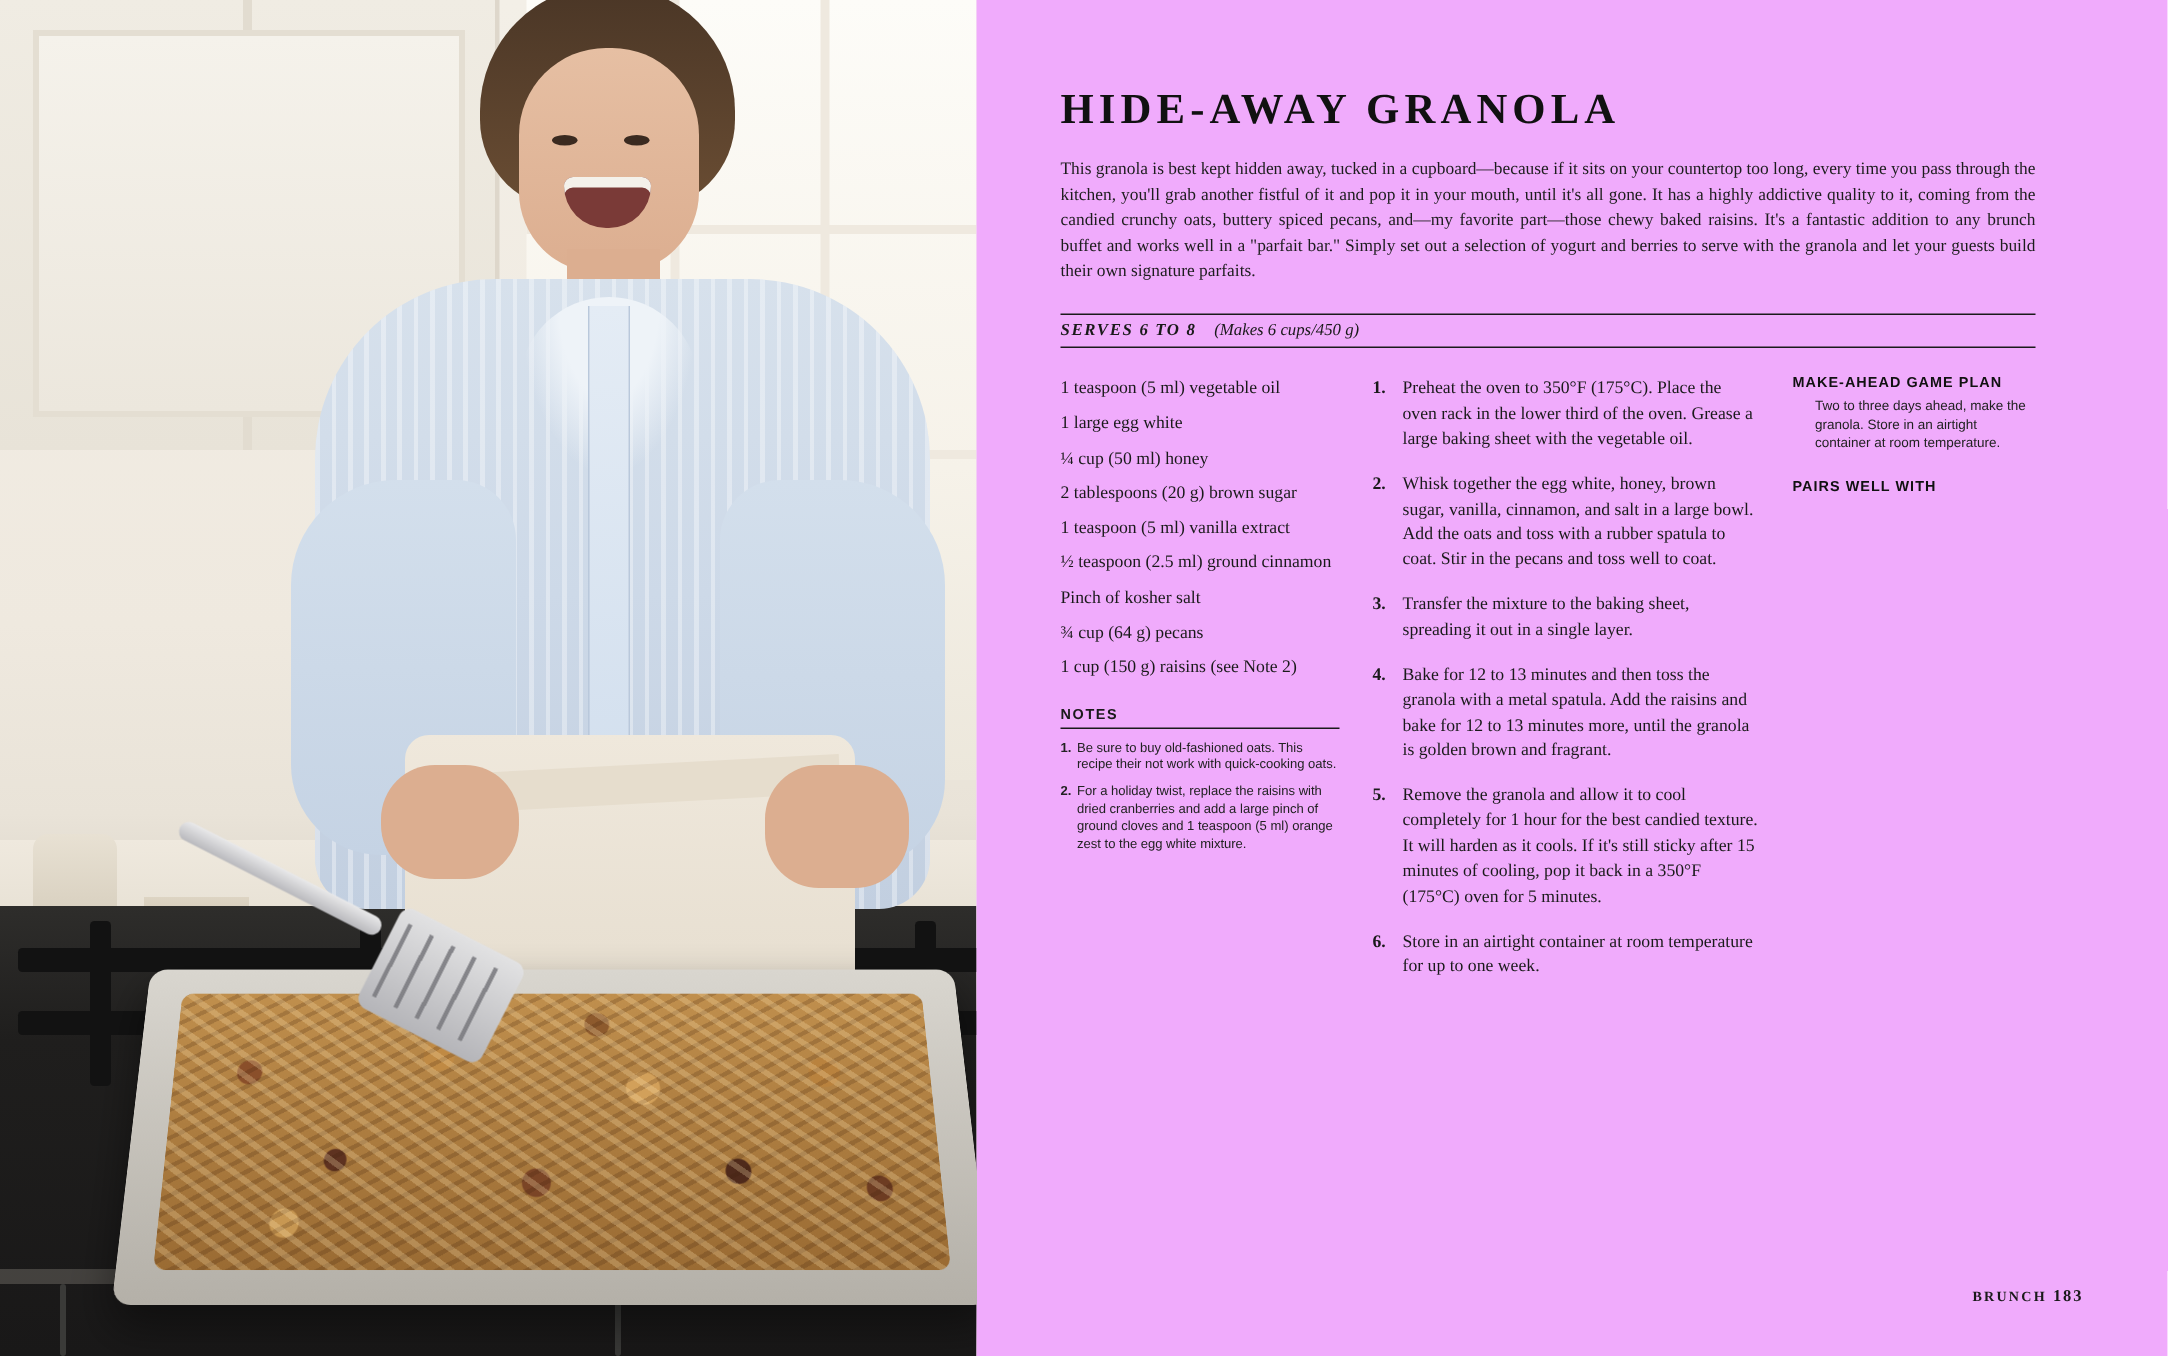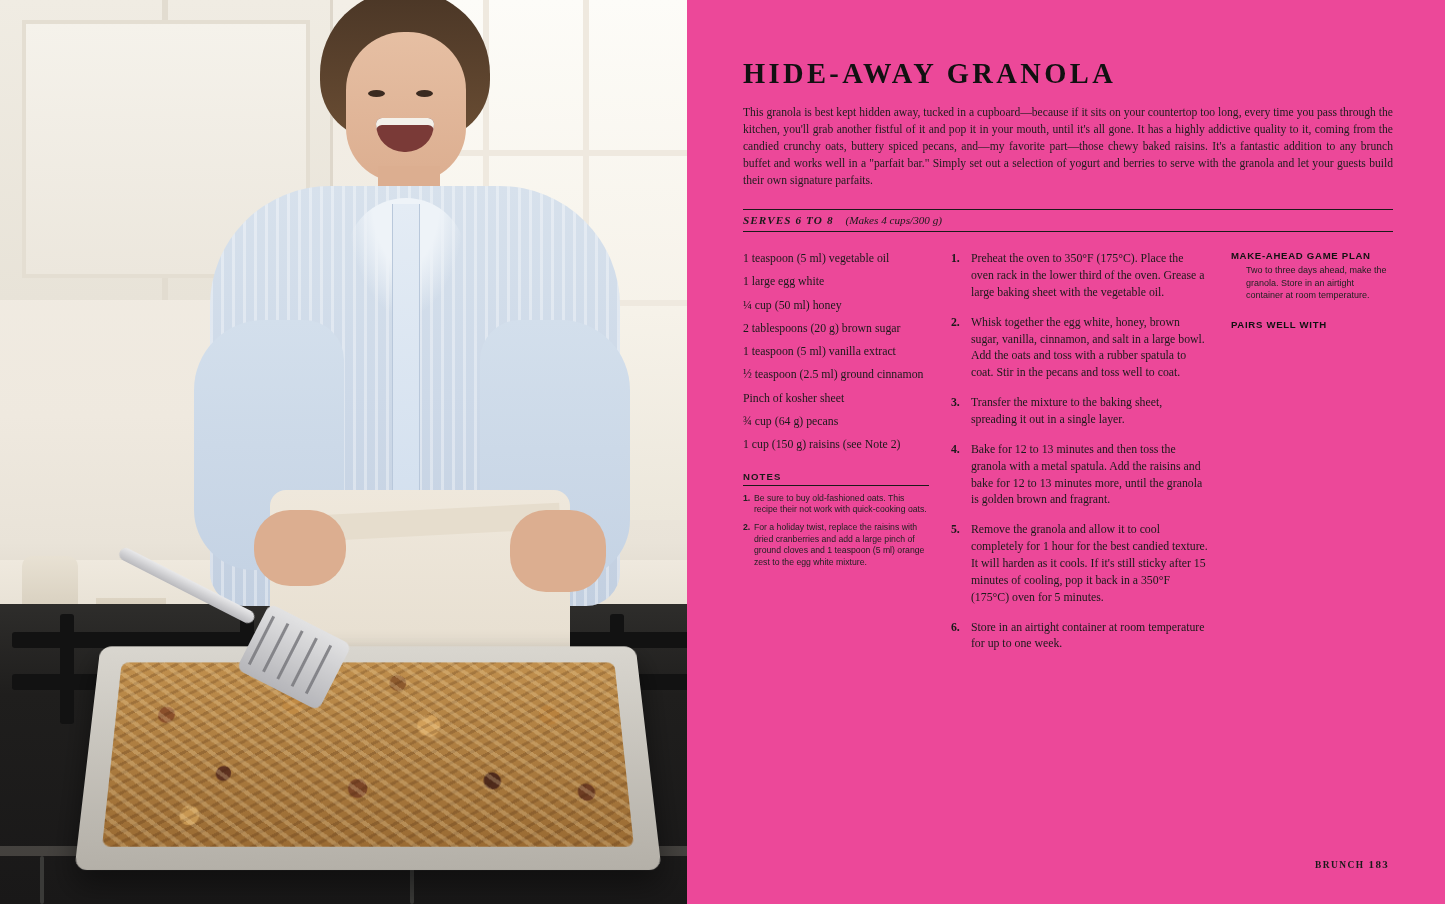--- a/index.html
+++ b/index.html
@@ -273,23 +273,23 @@
     background:
       repeating-linear-gradient(36deg, rgba(255,230,180,.25) 0 4px, rgba(0,0,0,0) 4px 11px),
       repeating-linear-gradient(-28deg, rgba(60,30,10,.2) 0 3px, rgba(0,0,0,0) 3px 9px);
   }
 
   
   .text-page {
     position: relative;
     width: 796px;
     height: 904px;
-    background: #ec4899;
+    background: #f0abfc;
     box-sizing: border-box;
-    padding: 48px 52px 40px 56px;
+    padding: 48px 88px 40px 56px;
   }
   .recipe-title {
     font-family: "Liberation Serif", serif;
     font-size: 28.5px;
     font-weight: 700;
     letter-spacing: 3.4px;
     margin: 10px 0 14px 0;
     color: #111;
   }
   .headnote {
@@ -484,34 +484,34 @@
   </div>
 
   <div class="text-page">
 
     <h1 class="recipe-title">HIDE-AWAY GRANOLA</h1>
 
     <p class="headnote">This granola is best kept hidden away, tucked in a cupboard—because if it sits on your countertop too long, every time you pass through the kitchen, you'll grab another fistful of it and pop it in your mouth, until it's all gone. It has a highly addictive quality to it, coming from the candied crunchy oats, buttery spiced pecans, and—my favorite part—those chewy baked raisins. It's a fantastic addition to any brunch buffet and works well in a "parfait bar." Simply set out a selection of yogurt and berries to serve with the granola and let your guests build their own signature parfaits.</p>
 
     <div class="serves-bar">
       <span class="serves">SERVES 6 TO 8</span>
-      <span class="makes">(Makes 4 cups/300 g)</span>
+      <span class="makes">(Makes 6 cups/450 g)</span>
     </div>
 
     <div class="columns">
 
       <div class="col-ingredients">
         <ul class="ing-list">
           <li>1 teaspoon (5 ml) vegetable oil</li>
           <li>1 large egg white</li>
           <li>¼ cup (50 ml) honey</li>
           <li>2 tablespoons (20 g) brown sugar</li>
           <li>1 teaspoon (5 ml) vanilla extract</li>
           <li>½ teaspoon (2.5 ml) ground cinnamon</li>
-          <li>Pinch of kosher sheet</li>
+          <li>Pinch of kosher salt</li>
           <li>¾ cup (64 g) pecans</li>
           <li>1 cup (150 g) raisins (see Note 2)</li>
         </ul>
 
         <div class="notes-head">NOTES</div>
         <ul class="notes-list">
           <li>
             <span class="n">1.</span>
             <span class="t">Be sure to buy old-fashioned oats. This recipe their not work with quick-cooking oats.</span>
           </li>

